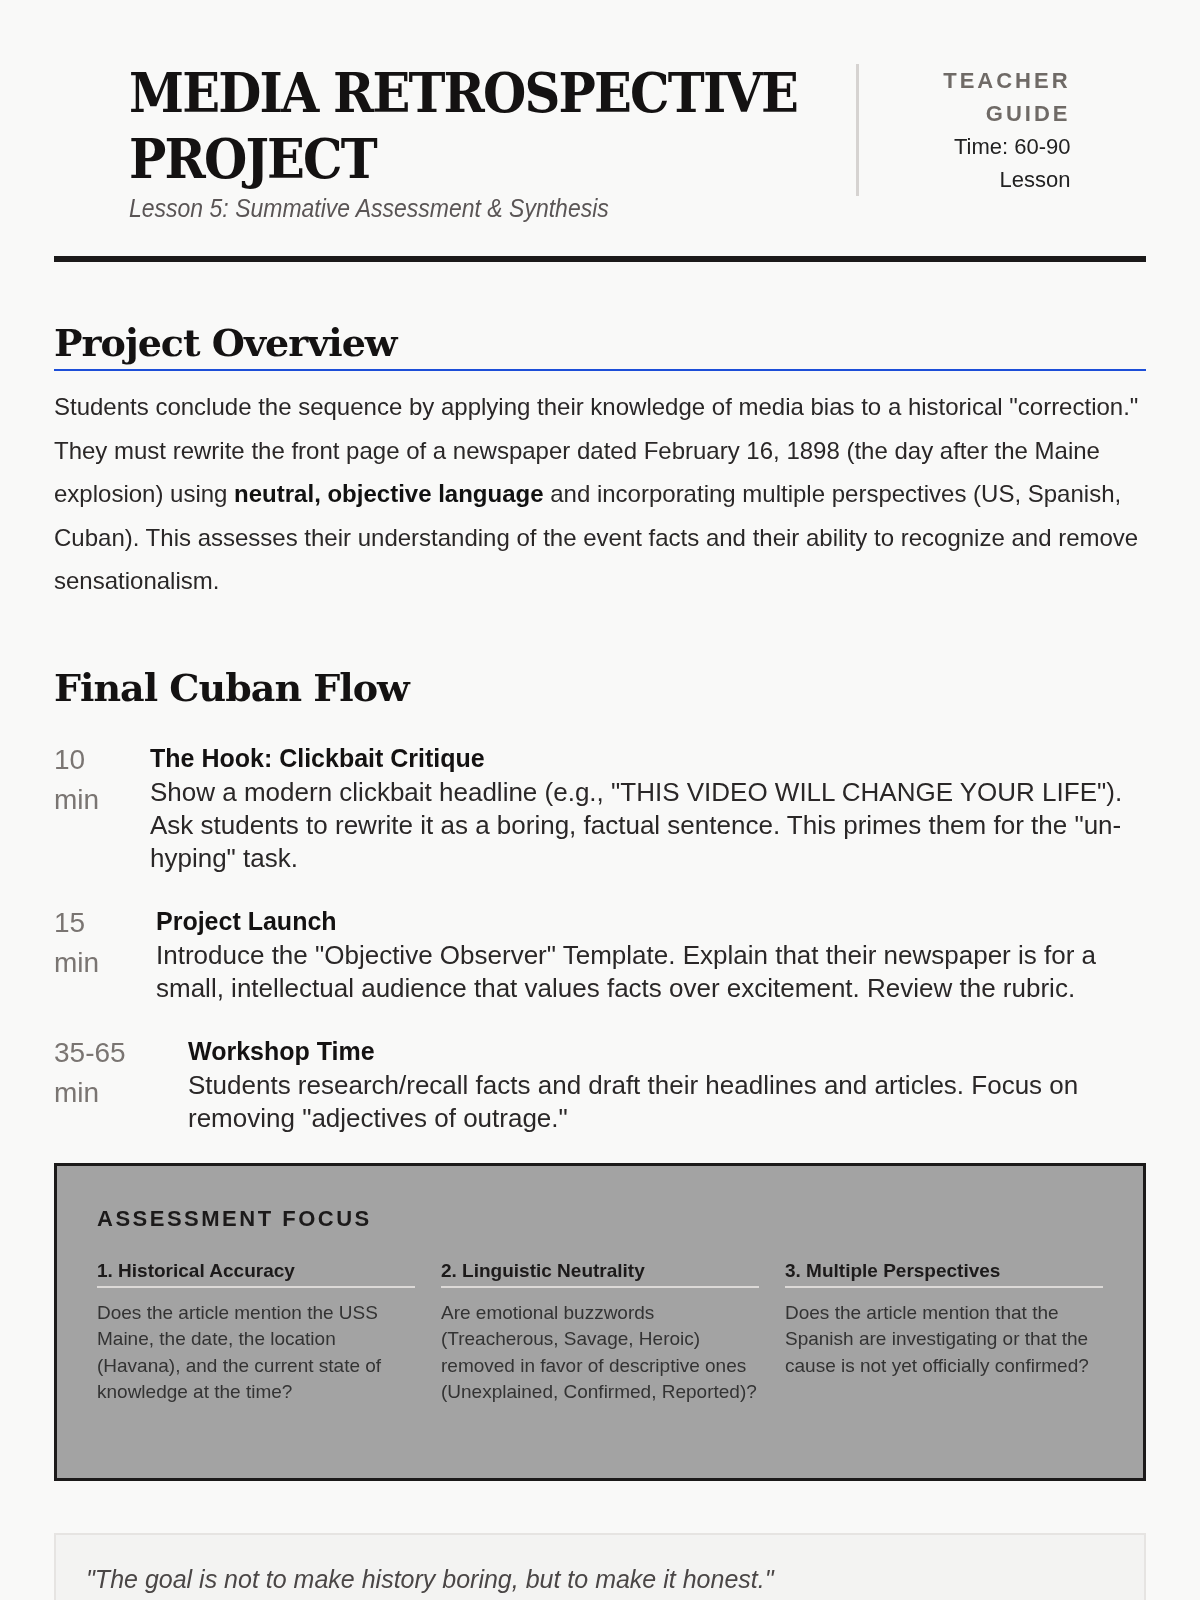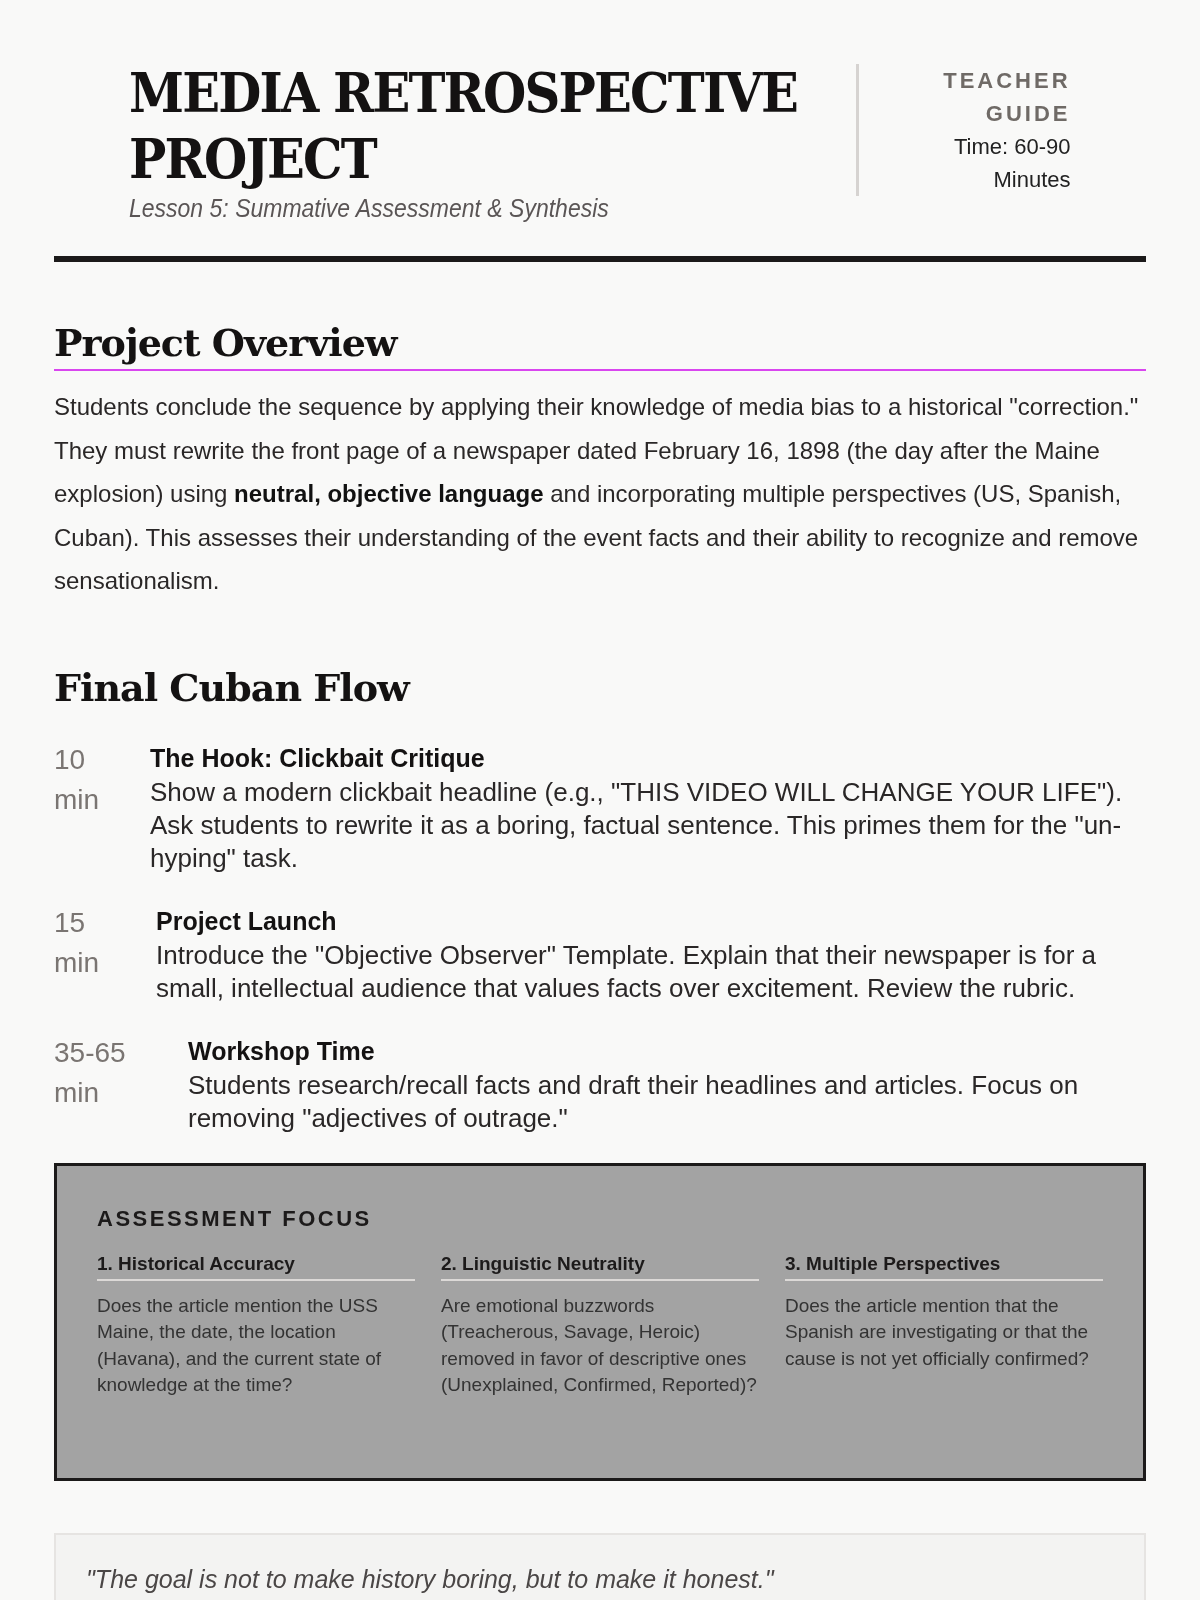--- a/index.html
+++ b/index.html
@@ -24,37 +24,37 @@
     border-left: 3px solid #d6d3d1; height: 132px; padding-left: 12px;
     width: 200px; text-align: right; margin-top: 10px;
   }
   .meta .badge { font-weight: bold; color: #6f6a66; letter-spacing: 3px; font-size: 22px; line-height: 33px; }
   .meta .time { font-size: 22px; color: #222; line-height: 33px; }
   .rule-thick { height: 6px; background: #1c1a1a; margin-top: 32px; }
   h2 {
     font-family: "DejaVu Serif", serif; font-weight: bold; font-size: 38px;
     color: #141212; margin: 0; letter-spacing: -1px;
   }
-  .overview-h { margin-top: 58px; padding-bottom: 4px; border-bottom: 2px solid #d946ef; }
+  .overview-h { margin-top: 58px; padding-bottom: 4px; border-bottom: 2px solid #1d4ed8; }
   .overview-p { font-size: 24px; line-height: 43.5px; color: #2a2727; margin: 14px 0 0 0; }
   .overview-p b { color: #111; }
   .flow-h { margin-top: 62px; }
   .flow { margin-top: 30px; }
   .flow-item { display: flex; margin-bottom: 28px; }
   .flow-time { font-weight: normal; color: #7a7572; font-size: 28px; line-height: 40px; width: 96px; flex: none; }
   .flow-time.w2 { width: 102px; } .flow-time.w3 { width: 134px; }
   .flow-body { flex: 1; }
   .flow-title { font-weight: bold; font-size: 25px; color: #141212; line-height: 36px; }
   .flow-desc { font-size: 26px; line-height: 33px; color: #2a2727; }
   .assess {
     margin-top: 26px; border: 3px solid #1c1a1a; background: #a3a3a3;
     padding: 40px 40px 40px 40px; height: 232px;
   }
   .assess-h { font-weight: bold; letter-spacing: 2.5px; font-size: 22px; color: #1c1a1a; }
-  .cols { display: flex; gap: 26px; margin-top: 21px; }
+  .cols { display: flex; gap: 26px; margin-top: 28px; }
   .col { flex: 1; }
   .col-title { font-weight: bold; font-size: 19px; color: #1c1a1a; padding-bottom: 4px; border-bottom: 2px solid #dcd9d7; }
   .col-body { font-size: 19px; line-height: 26.5px; color: #333; margin-top: 12px; }
   .quote {
     margin-top: 52px; background: #f3f3f2; border: 2px solid #e6e4e2;
     padding: 30px 30px; height: 120px;
   }
   .quote-text { font-style: italic; font-size: 25px; color: #4a4646; }
 </style>
 </head>
@@ -69,21 +69,21 @@
       </div>
       <div class="subtitle">Lesson 5: Summative Assessment &amp; Synthesis</div>
     </div>
     <div class="meta">
       <div class="badge">
         <div>TEACHER</div>
         <div>GUIDE</div>
       </div>
       <div class="time">
         <div>Time: 60-90</div>
-        <div>Minutes</div>
+        <div>Lesson</div>
       </div>
     </div>
   </div>
   <div class="rule-thick"></div>
 
   <h2 class="overview-h">Project Overview</h2>
   <p class="overview-p"><span>Students conclude the sequence by applying their knowledge of media bias to a historical "correction." They must rewrite the front page of a newspaper dated February 16, 1898 (the day after the Maine explosion) using </span><b>neutral, objective language</b><span> and incorporating multiple perspectives (US, Spanish, Cuban). This assesses their understanding of the event facts and their ability to recognize and remove sensationalism.</span></p>
 
   <h2 class="flow-h">Final Cuban Flow</h2>
   <div class="flow">

